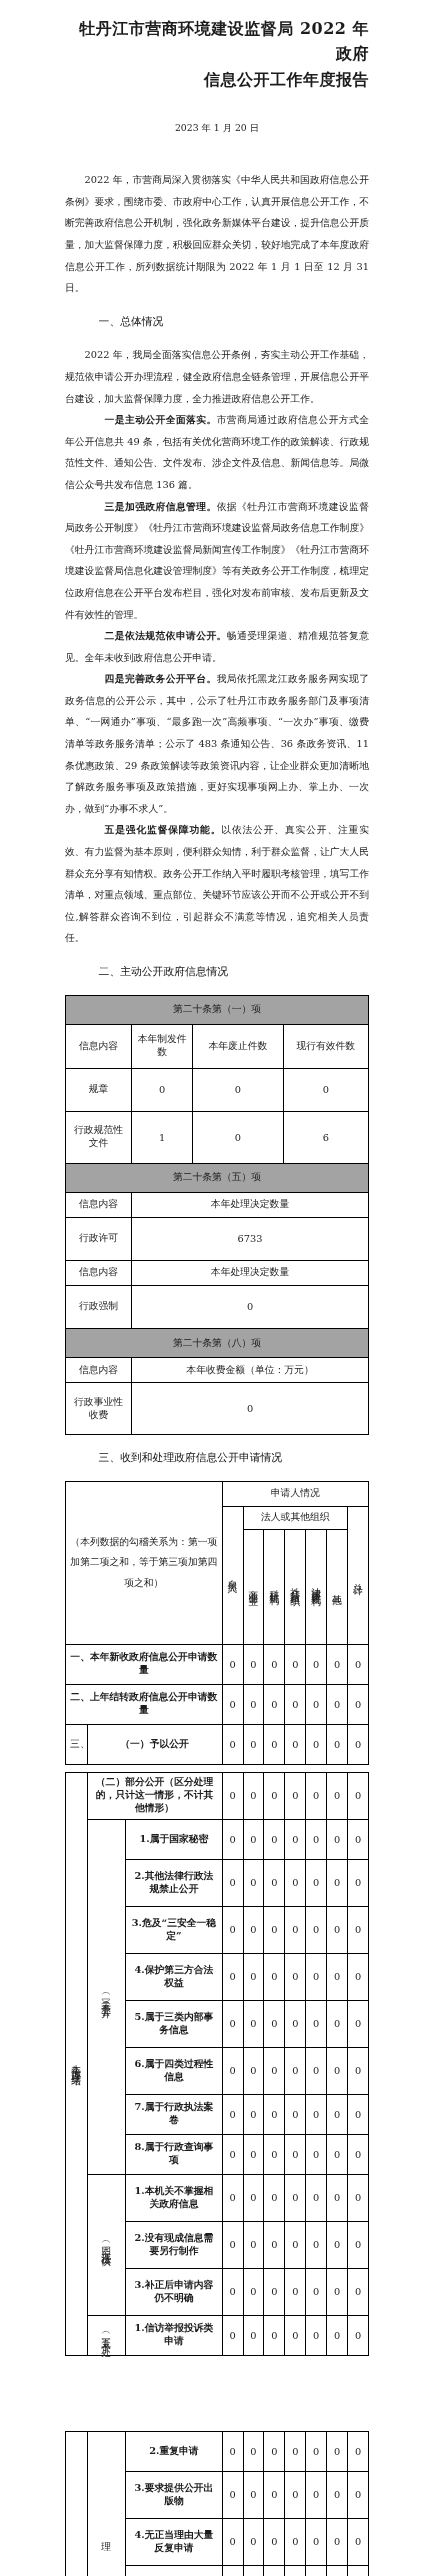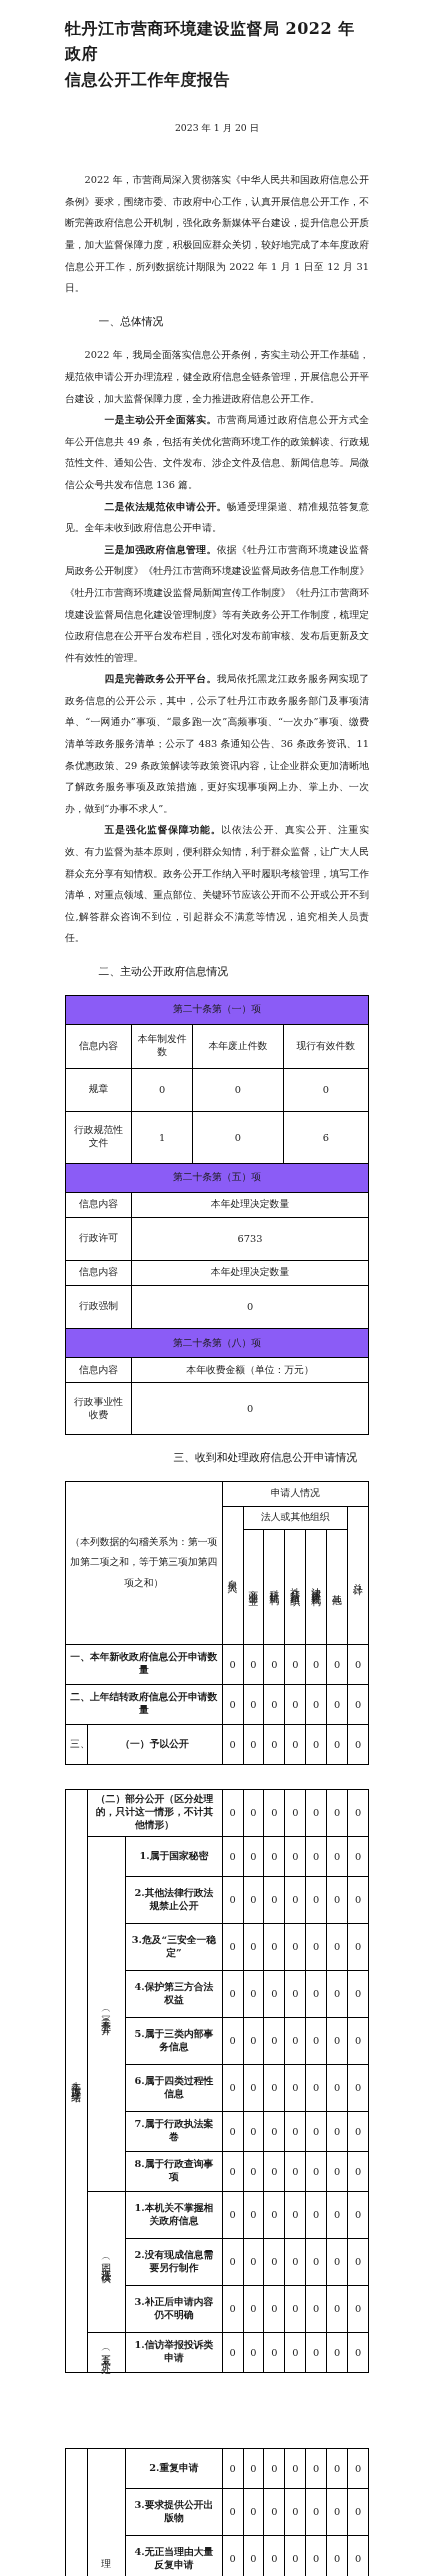--- a/index.html
+++ b/index.html
@@ -1,58 +1,58 @@
 <!DOCTYPE html>
 <html style="font-size:8.2px"><head>
 <meta charset="utf-8">
 <style>
   html,body{margin:0;padding:0;background:#ffffff;}
   body{width:434px;font-family:"DejaVu Serif","Liberation Serif",serif;color:#1c1c1c;}
   .page{padding:15.5px 65px 25px 65px;}
-  .doc-title{font-size:16px;line-height:1.62;font-weight:700;text-align:left;margin:0;letter-spacing:0.5px;}
+  .doc-title{font-size:16px;line-height:1.62;font-weight:700;text-align:right;margin:0;letter-spacing:0.5px;}
   .doc-date{font-size:9.3px;text-align:center;margin-top:29px;margin-bottom:34px;}
   p.body{font-size:9.8px;line-height:21.6px;text-align:justify;text-indent:2em;margin:0;}
   .lead{font-family:Liberation Sans, sans-serif;font-weight:700;margin-left:20px;}
   h2.sec{font-size:10.8px;line-height:21.6px;font-family:"DejaVu Sans","Liberation Sans",sans-serif;font-weight:400;margin:12px;text-indent:2em;color:#111;}
   .tbl{width:100%;border-collapse:collapse;table-layout:fixed;margin-top:5.2px;}
   .tbl td{border:1px solid #000;font-size:9.8px;padding:2.1px 4.1px;text-align:center;vertical-align:middle;word-break:break-all;}
-  .band{background:#8b5cf6;font-size:10.3px;height:24px;}
+  .band{background:#a3a3a3;font-size:10.3px;height:24px;}
   .jl{text-align:justify;font-weight:bold;}
   .vert{writing-mode:vertical-rl;text-orientation:upright;letter-spacing:2.1px;display:inline-block;line-height:1.2;}
   .note-cell{font-size:9.8px;text-align:left;line-height:2.1;padding:5.2px 6.2px;}
   .ra-h{height:44px;}
   .ra-h1{height:25px;}
   .ra-r{height:43px;}
   .ra-r2{height:52px;}
   .rh-h1{height:25px;}
   .rh-h2{height:23px;}
   .rh-h3{height:115px;}
   .rh-a{height:40px;}
   .rh-b{height:47px;}
   .rh-c{height:68px;}
   .gap-s{height:7.2px;}
   .gap-b{height:75px;}
-  .mt20{margin-top:10.3px;text-align:right;}
+  .mt20{margin-top:10.3px;}
 </style>
 </head>
 <body>
 
 <div class="page">
 
   <h1 class="doc-title"><span>牡丹江市营商环境建设监督局 2022 年政府</span><br><span>信息公开工作年度报告</span></h1>
 
   <div class="doc-date">2023 年 1 月 20 日</div>
 
   <p class="body">2022 年，市营商局深入贯彻落实《中华人民共和国政府信息公开条例》要求，围绕市委、市政府中心工作，认真开展信息公开工作，不断完善政府信息公开机制，强化政务新媒体平台建设，提升信息公开质量，加大监督保障力度，积极回应群众关切，较好地完成了本年度政府信息公开工作，所列数据统计期限为 2022 年 1 月 1 日至 12 月 31 日。</p>
 
   <h2 class="sec">一、总体情况</h2>
   <p class="body">2022 年，我局全面落实信息公开条例，夯实主动公开工作基础，规范依申请公开办理流程，健全政府信息全链条管理，开展信息公开平台建设，加大监督保障力度，全力推进政府信息公开工作。</p>
   <p class="body"><span class="lead">一是主动公开全面落实。</span><span>市营商局通过政府信息公开方式全年公开信息共 49 条，包括有关优化营商环境工作的政策解读、行政规范性文件、通知公告、文件发布、涉企文件及信息、新闻信息等。局微信公众号共发布信息 136 篇。</span></p>
+  <p class="body"><span class="lead">三是加强政府信息管理。</span><span>依据《牡丹江市营商环境建设监督局政务公开制度》《牡丹江市营商环境建设监督局政务信息工作制度》《牡丹江市营商环境建设监督局新闻宣传工作制度》《牡丹江市营商环境建设监督局信息化建设管理制度》等有关政务公开工作制度，梳理定位政府信息在公开平台发布栏目，强化对发布前审核、发布后更新及文件有效性的管理。</span></p>
   <p class="body"><span class="lead">二是依法规范依申请公开。</span><span>畅通受理渠道、精准规范答复意见。全年未收到政府信息公开申请。</span></p>
-  <p class="body"><span class="lead">三是加强政府信息管理。</span><span>依据《牡丹江市营商环境建设监督局政务公开制度》《牡丹江市营商环境建设监督局政务信息工作制度》《牡丹江市营商环境建设监督局新闻宣传工作制度》《牡丹江市营商环境建设监督局信息化建设管理制度》等有关政务公开工作制度，梳理定位政府信息在公开平台发布栏目，强化对发布前审核、发布后更新及文件有效性的管理。</span></p>
   <p class="body"><span class="lead">四是完善政务公开平台。</span><span>我局依托黑龙江政务服务网实现了政务信息的公开公示，其中，公示了牡丹江市政务服务部门及事项清单、“一网通办”事项、“最多跑一次”高频事项、“一次办”事项、缴费清单等政务服务清单；公示了 483 条通知公告、36 条政务资讯、11 条优惠政策、29 条政策解读等政策资讯内容，让企业群众更加清晰地了解政务服务事项及政策措施，更好实现事项网上办、掌上办、一次办，做到“办事不求人”。</span></p>
   <p class="body"><span class="lead">五是强化监督保障功能。</span><span>以依法公开、真实公开、注重实效、有力监督为基本原则，便利群众知情，利于群众监督，让广大人民群众充分享有知情权。政务公开工作纳入平时履职考核管理，填写工作清单，对重点领域、重点部位、关键环节应该公开而不公开或公开不到位,解答群众咨询不到位，引起群众不满意等情况，追究相关人员责任。</span></p>
 
   <h2 class="sec">二、主动公开政府信息情况</h2>
 
   <table class="tbl">
     <colgroup>
         <col style="width:21.8%">
         <col style="width:20.2%">
         <col style="width:29.8%">
@@ -176,21 +176,21 @@
           <td>0</td>
           <td>0</td>
           <td>0</td>
           <td>0</td>
           <td>0</td>
         </tr>
   </tbody>
     </table>
   <div class="gap-s"></div>
 
-  <table class="tbl" style="margin-top:17px;">
+  <table class="tbl" style="margin-top:0;">
     <colgroup>
         <col style="width:7.1%">
         <col style="width:12.8%">
         <col style="width:31.8%">
         <col style="width:6.9%">
         <col style="width:6.9%">
         <col style="width:6.9%">
         <col style="width:6.9%">
         <col style="width:6.9%">
         <col style="width:6.9%">

